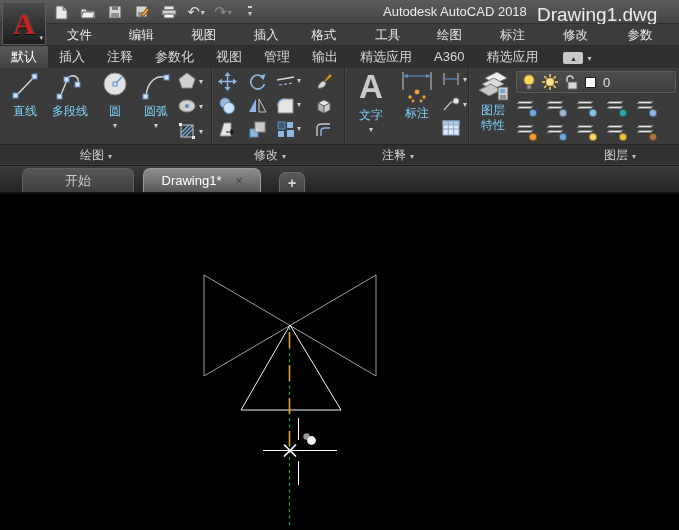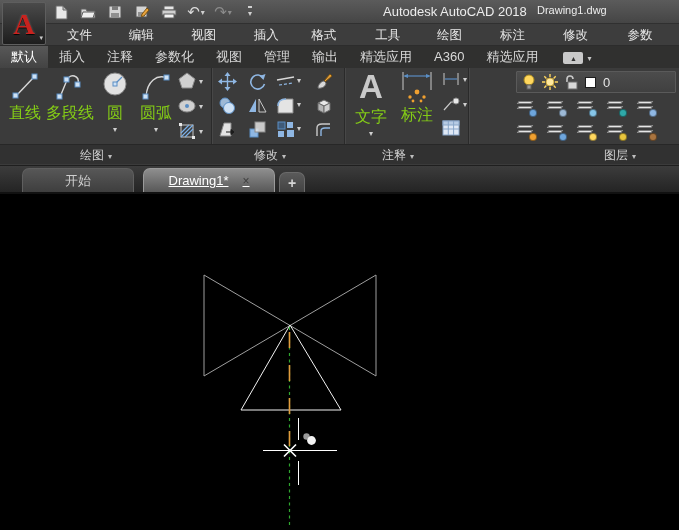--- a/index.html
+++ b/index.html
@@ -9,21 +9,21 @@
 
   
   .titlebar { position:absolute; left:0; top:0; width:679px; height:24px;
     background:linear-gradient(#5b5b5b,#454545); border-bottom:1px solid #303030; }
   .qat { position:absolute; left:52px; top:2px; display:flex; align-items:center; gap:9px; height:20px; }
   .qbtn { display:flex; align-items:center; justify-content:center; height:18px; min-width:18px; color:#dcdcdc; }
   .qbtn svg { display:block; }
   .qdrop { font-size:8px; color:#cfcfcf; margin-left:1px; }
   .dim { color:#8b8b8b; }
   .title-app { position:absolute; left:383px; top:4px; font-size:13px; color:#ececec; white-space:nowrap; }
-  .title-doc { position:absolute; left:537px; top:4px; font-size:11px; color:#ececec; white-space:nowrap; }
+  .title-doc { position:absolute; left:537px; top:4px; font-size:19px; color:#ececec; white-space:nowrap; }
 
   
   .logo { position:absolute; left:2px; top:2px; width:44px; height:43px; z-index:20;
     background:linear-gradient(#4a4a4a,#1d1d1d); border:1px solid #5e5e5e; border-radius:2px;
     display:flex; align-items:center; justify-content:center; cursor:pointer; }
   .logo .a { font-size:30px; font-weight:bold; font-family:"Liberation Serif","DejaVu Serif",serif;
     color:#c8231f; text-shadow:0 1px 1px #000, 0 0 2px #ffffff55; line-height:1; }
   .logo .ld { position:absolute; right:2px; bottom:2px; font-size:7px; color:#cccccc; }
 
   
@@ -41,21 +41,21 @@
 
   
   .ribbon { position:absolute; left:0; top:68px; width:679px; height:98px;
     background:#3b3b3b; border-bottom:1px solid #1f1f1f; }
   .panel-sep { position:absolute; top:0; width:1px; height:96px; background:#2a2a2a; box-shadow:1px 0 0 #474747; }
   .plabel-strip { position:absolute; left:0; top:76px; width:679px; height:20px; background:#313131; border-top:1px solid #272727; }
   .plabel { position:absolute; top:2px; font-size:12px; color:#d2d2d2; white-space:nowrap;text-align:center; }
   .plabel .pd { font-size:8px; color:#bdbdbd; margin-left:4px; }
 
   .rbig { position:absolute; display:flex; flex-direction:column; align-items:center; cursor:pointer; }
-  .rbig .lbl { font-size:16px; color:#84cc16; margin-top:1px; white-space:nowrap; }
+  .rbig .lbl { font-size:12px; color:#7dd3fc; margin-top:1px; white-space:nowrap; }
   .rbig .bd { font-size:8px; color:#cfcfcf; margin-top:1px; }
   .rsmall { position:absolute; display:flex; align-items:center; cursor:pointer; }
   .rsmall .sd { font-size:8px; color:#cfcfcf; margin-left:3px; }
   .mcell { position:absolute; width:22px; height:22px; display:flex; align-items:center; justify-content:center; cursor:pointer; }
 
   
   .layer-combo { position:absolute; left:516px; top:3px; width:160px; height:22px;
     background:linear-gradient(#4c4c4c,#404040); border:1px solid #5a5a5a; border-radius:1px;
     display:flex; align-items:center; gap:7px; padding:0 6px; }
   .swatch { width:11px; height:11px; background:#ffffff; border:1px solid #1c1c1c; }
@@ -65,21 +65,21 @@
     border:1px solid #7c7c7c; transform:skewX(-38deg); }
   .lyr .s1 { top:3px; } .lyr .s2 { top:8px; }
   .lyr .d { position:absolute; right:1px; bottom:1px; width:8px; height:8px; border-radius:50%; border:1px solid #00000066; }
 
   
   .filetabs { position:absolute; left:0; top:166px; width:679px; height:28px;
     background:linear-gradient(#3c3c3c,#242424); border-bottom:2px solid #111; }
   .ftab { position:absolute; bottom:0; height:24px; border-radius:7px 7px 0 0;
     display:flex; align-items:center; justify-content:center; font-size:13px; cursor:pointer; }
   .ftab.start { left:22px; width:112px; background:linear-gradient(#575757,#3e3e3e); color:#cfcfcf; border:1px solid #5f5f5f; border-bottom:none; }
-  .ftab.active { left:143px; width:132px; background:linear-gradient(#8e8e8e,#585858); color:#ffffff; border:1px solid #9a9a9a; border-bottom:none;text-decoration:underline; }
+  .ftab.active { left:143px; width:118px; background:linear-gradient(#8e8e8e,#585858); color:#ffffff; border:1px solid #9a9a9a; border-bottom:none; }
   .ftab .fx { margin-left:14px; font-size:12px; color:#3f3f3f; }
   .ftab.plus { left:279px; width:26px; height:20px; background:linear-gradient(#5a5a5a,#424242);
     border:1px solid #6a6a6a; border-bottom:none; color:#d6d6d6; font-size:14px; font-weight:bold; }
 
   
   .canvas { position:absolute; left:0; top:194px; width:679px; height:336px; background:#000; }
   .tooltip { position:absolute; left:314px; top:273px; height:19px; background:#c9c9c9;
     border:1px solid #8f8f8f; color:#1c1c1c; font-size:12.5px; line-height:17px;
     padding:0 8px; white-space:nowrap; }
 </style>
@@ -359,20 +359,31 @@
         <span class="sd">▾</span>
     </div>
     <div class="rsmall" style="left:442px; top:52px;">
       <svg width="18" height="16" viewBox="0 0 18 16">
         <rect x="1" y="1" width="16" height="14" fill="#dfe8f5" stroke="#89a6c9"></rect>
         <rect x="1" y="1" width="16" height="4" fill="#b7cbe4" stroke="#89a6c9"></rect>
         <path d="M6.3,1 v14 M11.6,1 v14 M1,9 h16" stroke="#89a6c9"></path>
       </svg>
     </div>
 
+    <div class="rbig" style="left:472px; top:2px; width:42px;">
+      <svg width="34" height="32" viewBox="0 0 34 32">
+        <polygon points="9,8 21,2 31,8 19,14" fill="#f0f0f0" stroke="#777"></polygon>
+        <polygon points="6,14 18,8 28,14 16,20" fill="#dcdcdc" stroke="#777"></polygon>
+        <polygon points="3,20 15,14 25,20 13,26" fill="#c9c9c9" stroke="#777"></polygon>
+        <rect x="22" y="17" width="10" height="13" fill="#cfcfcf" stroke="#555"></rect>
+        <rect x="24" y="19" width="5" height="4" fill="#6ea6dd"></rect>
+        <path d="M24,26 h6 M24,28 h6" stroke="#555"></path>
+      </svg>
+      <span class="lbl" style="width:30px; text-align:center; white-space:normal; line-height:15px;">图层特性</span>
+    </div>
     <div class="layer-combo">
       <svg width="12" height="16" viewBox="0 0 12 16">
         <circle cx="6" cy="6" r="5" fill="#ffd75e" stroke="#a98a20"></circle>
         <rect x="4" y="11" width="4" height="4" fill="#9a9a9a" stroke="#5f5f5f"></rect>
       </svg>
       <svg width="16" height="16" viewBox="0 0 16 16">
         <circle cx="8" cy="8" r="4" fill="#ffe9a0" stroke="#c9a53a"></circle>
         <g stroke="#ffd75e" stroke-width="1.4">
             <path d="M8,0 v3 M8,13 v3 M0,8 h3 M13,8 h3 M2.3,2.3 l2.1,2.1 M11.6,11.6 l2.1,2.1 M13.7,2.3 l-2.1,2.1 M4.4,11.6 l-2.1,2.1"></path>
           </g>

